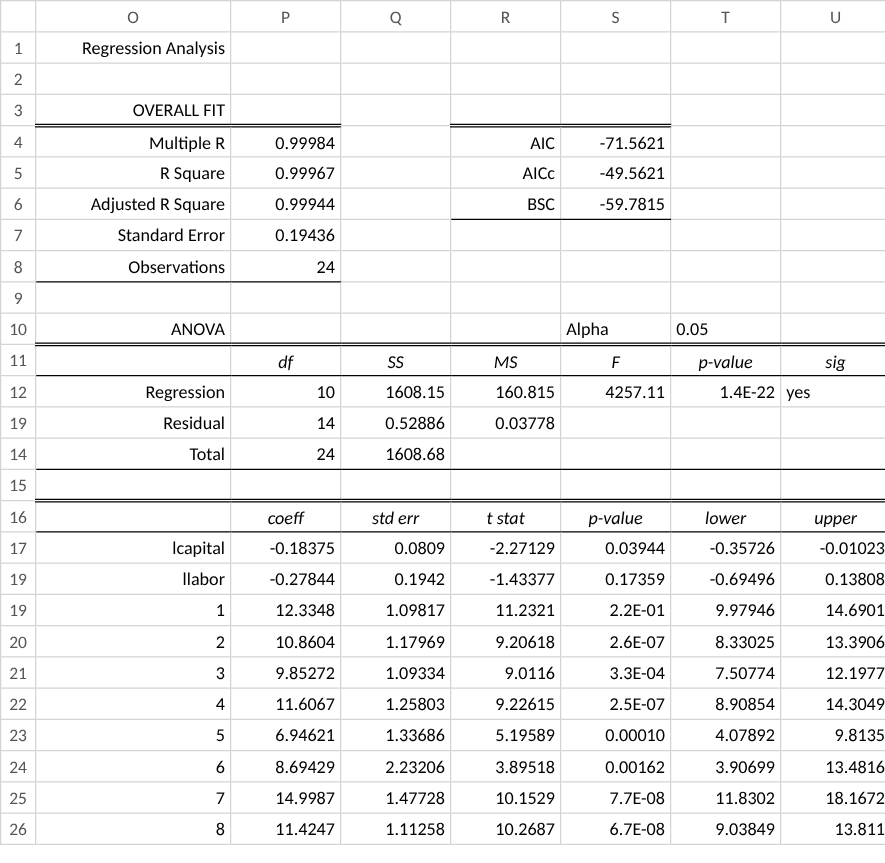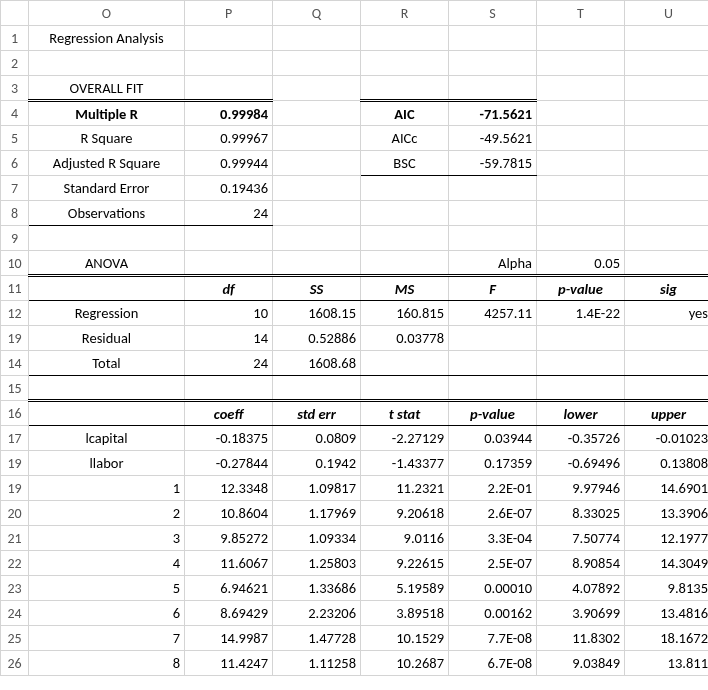--- a/index.html
+++ b/index.html
@@ -41,26 +41,26 @@
     font-size: 14px;
     background: #fff;
   }
   .colO { width: 156px; }
   .colP { width: 88px; }
   .colQ { width: 88px; }
   .colR { width: 88px; }
   .colS { width: 88px; }
   .colT { width: 88px; }
   .colU { width: 88px; }
-  .txt { text-align: center; }
+  .txt { text-align: right; }
   .num { text-align: right; }
-  .ctr { text-align: right; }
+  .ctr { text-align: left; }
   .ital { font-style: italic; text-align: center; }
   .bb { border-bottom: 1.5px solid #000 !important; }
-  .dbt { border-top: 3px double #000 !important; font-weight: bold; }
+  .dbt { border-top: 3px double #000 !important; }
 </style>
 </head>
 <body>
 
 <table class="sheet">
   <colgroup>
     <col class="rowhdr">
     <col class="colO">
       <col class="colP">
       <col class="colQ">

